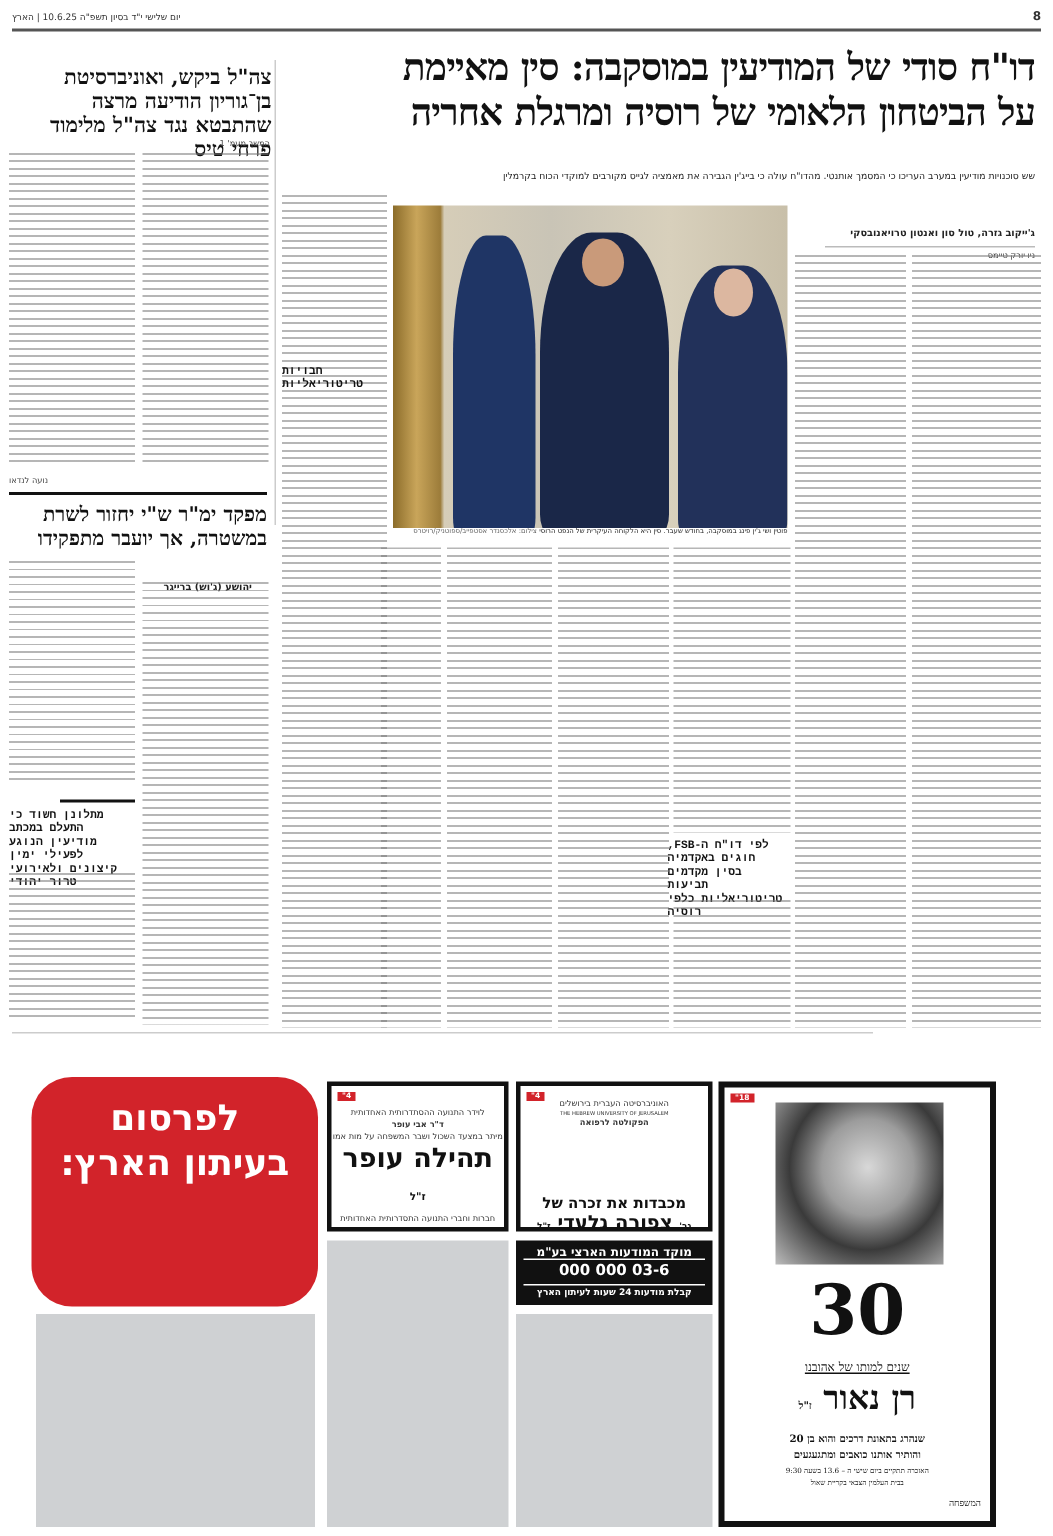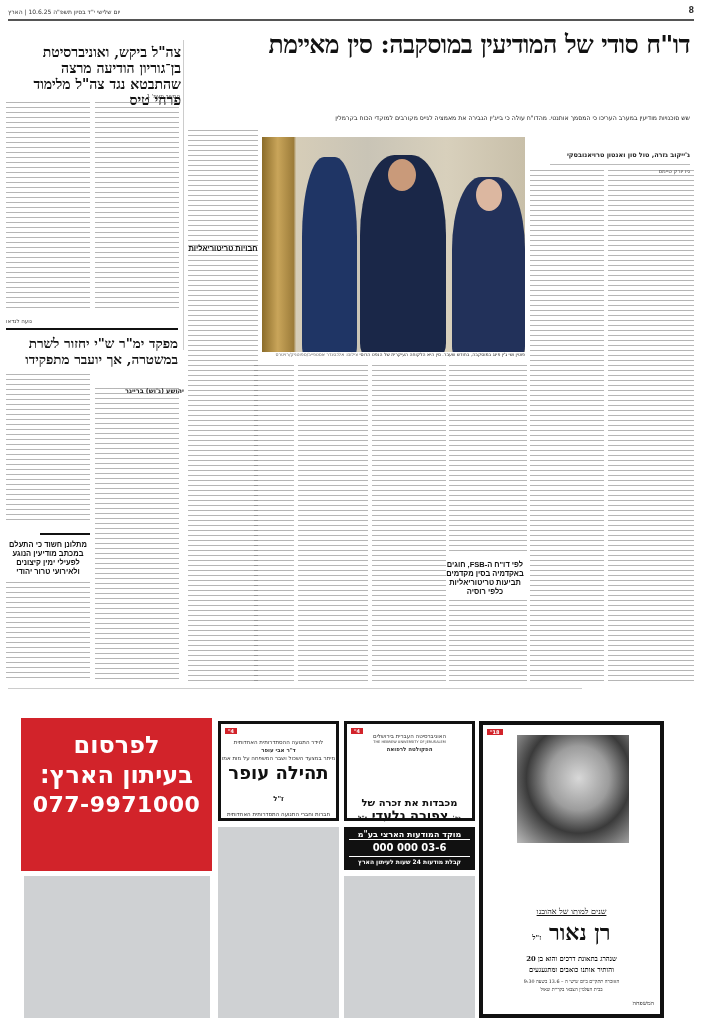--- a/index.html
+++ b/index.html
@@ -26,25 +26,25 @@
 
   
   .photo { top: 137px; left: 262px; width: 263px; height: 215px; background: linear-gradient(90deg, #8b6c2a 0%, #c9a55a 6%, #9c7c3a 12%, #d6cdb8 13%, #c9c4b6 40%, #d8d0bc 70%, #c8bfa9 100%); overflow: hidden; }
   .photo .figure { position: absolute; border-radius: 40% 40% 6% 6%; }
   .caption { top: 352px; left: 262px; width: 263px; font-family: "DejaVu Sans", sans-serif; font-size: 4.6px; text-align: right; color: #222; white-space: nowrap; overflow: hidden; }
 
   
   .side-head { top: 44px; left: 6px; width: 175px; text-align: right; font-size: 14px; line-height: 16px; font-weight: bold; }
   .side-rule-v { top: 40px; left: 183px; width: 1px; height: 310px; background: #ccc; }
   .side2-head { top: 335px; left: 6px; width: 172px; text-align: right; font-size: 13.5px; line-height: 16px; font-weight: bold; }
-  .subhead-box { font-family: Liberation Sans, sans-serif; font-weight: bold; font-size: 7.5px; line-height: 9px; text-align: center; }
+  .subhead-box { font-family: Liberation Mono, monospace; font-weight: bold; font-size: 7.5px; line-height: 9px; text-align: left; }
 
   
   .sep-bottom { top: 688px; left: 8px; right: 120px; height: 1px; background: #ccc; }
-  .red-ad { top: 718px; left: 21px; width: 191px; height: 153px; background: #d2232a; color: #fff; font-family: "DejaVu Sans", sans-serif; font-weight: bold; text-align: center; }
+  .red-ad { top: 718px; left: 21px; width: 191px; height: 153px; background: #d2232a; color: #fff; font-family: "DejaVu Sans", sans-serif; font-weight: bold; text-align: center; border-radius: 27px; }
   .red-ad .l1 { font-size: 24px; line-height: 30px; margin-top: 12px; }
   .red-ad .phone { font-size: 22px; margin-top: 2px; letter-spacing: 0.5px; }
   .gray-block { background: #cfd1d3; }
 
   .notice { border: 3px solid #111; background: #fff; font-family: "DejaVu Sans", sans-serif; text-align: center; }
   .badge { position: absolute; top: 4px; left: 4px; background: #d2232a; color: #fff; font-size: 5px; padding: 0 3px; font-weight: bold; }
   .notice .small { font-size: 5.5px; color: #333; line-height: 8px; }
   .notice .big { font-weight: bold; color: #111; }
 
   .service { top: 827px; left: 344px; width: 131px; height: 43px; background: #111; color: #fff; font-family: "DejaVu Sans", sans-serif; text-align: center; font-weight: bold; }
@@ -61,20 +61,21 @@
 <body>
 
 <div class="abs folio">
   <span class="pg">8</span>
   <span class="dateline">יום שלישי י"ד בסיון תשפ"ה 10.6.25 | הארץ</span>
 </div>
 <div class="abs rule-top"></div>
 
 <div class="abs headline">
   <div>דו"ח סודי של המודיעין במוסקבה: סין מאיימת</div>
+  <div>על הביטחון הלאומי של רוסיה ומרגלת אחריה</div>
 </div>
 <div class="abs subhead">שש סוכנויות מודיעין במערב העריכו כי המסמך אותנטי. מהדו"ח עולה כי בייג'ין הגבירה את מאמציה לגייס מקורבים למוקדי הכוח בקרמלין</div>
 
 <div class="abs" style="top:138px; left:530px; width:160px;">
   <div class="byline">ג'ייקוב גזרה, טול סון ואנטון טרויאנובסקי</div>
   <div class="thinrule" style="margin:4px 0 3px 20px;"></div>
   <div class="byline-sub">ניו יורק טיימס</div>
 </div>
 
 <div class="abs textcol" style="top:170px; left:608px; width:86px; height:515px;"></div>
@@ -103,33 +104,32 @@
 
 <div class="abs side-head">צה"ל ביקש, ואוניברסיטת בן־גוריון הודיעה מרצה שהתבטא נגד צה"ל מלימוד פרחי טיס</div>
 <div class="abs side-rule-v"></div>
 <div class="abs byline-sub" style="top:93px; left:100px; width:80px;">המשך מעמ' 1</div>
 <div class="abs textcol" style="top:102px; left:95px; width:84px; height:210px;"></div>
 <div class="abs textcol" style="top:102px; left:6px; width:84px; height:210px;"></div>
 <div class="abs byline-sub" style="top:318px; left:6px; width:84px; text-align:left;">נועה לנדאו</div>
 <div class="abs" style="top:328px; left:6px; width:172px; height:2px; background:#111;"></div>
 
 <div class="abs side2-head">מפקד ימ"ר ש"י יחזור לשרת במשטרה, אך יועבר מתפקידו</div>
-<div class="abs byline" style="top:374px; left:100px; width:84px;">יהושע (ג'וש) ברייגר</div>
+<div class="abs byline" style="top:374px; left:84px; width:84px;">יהושע (ג'וש) ברייגר</div>
 <div class="abs textcol" style="top:388px; left:95px; width:84px; height:295px;"></div>
 <div class="abs textcol" style="top:374px; left:6px; width:84px; height:150px;"></div>
 <div class="abs" style="top:533px; left:40px; width:50px; height:2px; background:#111;"></div>
 <div class="abs subhead-box" style="top:540px; left:6px; width:84px;">מתלונן חשוד כי התעלם במכתב מודיעין הנוגע לפעילי ימין קיצונים ולאירועי טרור יהודי</div>
 <div class="abs textcol" style="top:582px; left:6px; width:84px; height:100px;"></div>
 
 <div class="abs sep-bottom"></div>
 
 <div class="abs red-ad">
   <div class="l1">לפרסום</div>
   <div class="l1" style="margin-top:0">בעיתון הארץ:</div>
-  <div class="phone">077-9971000</div>
 </div>
 <div class="abs gray-block" style="top:876px; left:24px; width:186px; height:142px;"></div>
 
 <div class="abs notice" style="top:721px; left:218px; width:121px; height:100px;">
   <span class="badge">4"</span>
   <div style="height:14px;"></div>
   <div class="small">לוידר התנועה ההסתדרותית האחדותית</div>
   <div class="small" style="font-weight:bold;">ד"ר אבי עופר</div>
   <div class="small">מיתר במצעד השכול ושבר המשפחה על מות אמו</div>
   <div class="big" style="font-size:18px; line-height:22px;">
@@ -158,20 +158,21 @@
 <div class="abs service">
   <div class="t1">מוקד המודעות הארצי בע"מ</div>
   <div class="t2">03-6 000 000</div>
   <div class="t3">קבלת מודעות 24 שעות לעיתון הארץ</div>
 </div>
 <div class="abs gray-block" style="top:876px; left:344px; width:131px; height:142px;"></div>
 
 <div class="abs memorial">
   <span class="badge" style="font-family:'DejaVu Sans',sans-serif;">18"</span>
   <div class="portrait"></div>
+  <div class="years">30</div>
   <div class="l" style="top:182px; font-size:8px;text-decoration:underline;">שנים למותו של אהובנו</div>
   <div class="l" style="top:194px; font-size:22px; font-weight:bold; line-height:26px;">
     <span>רן נאור</span>
     <span style="font-size:7px;">ז"ל</span>
   </div>
   <div class="l" style="top:230px; font-size:6.8px; font-weight:bold;">שנהרג בתאונת דרכים והוא בן 20</div>
   <div class="l" style="top:241px; font-size:6.8px; font-weight:bold;">והותיר אותנו כואבים ומתגעגעים</div>
   <div class="l" style="top:254px; font-size:4.8px;">האזכרה תתקיים ביום שישי ה – 13.6 בשעה 9:30</div>
   <div class="l" style="top:262px; font-size:4.8px;">בבית העלמין הצבאי בקריית שאול</div>
   <div class="l" style="top:274px; font-size:6px; text-align:right;">המשפחה</div>

